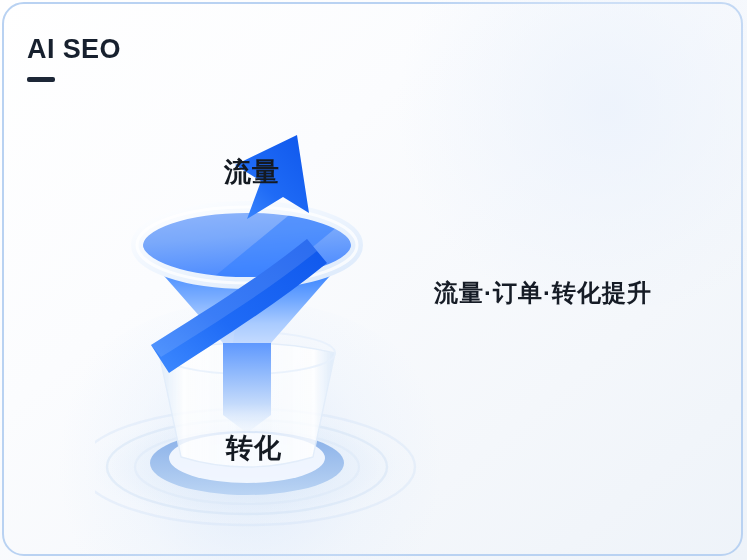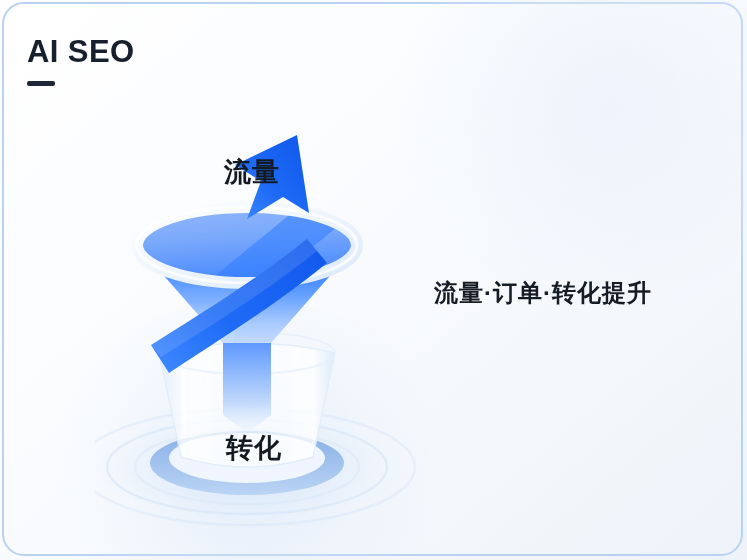--- a/index.html
+++ b/index.html
@@ -44,21 +44,21 @@
     background: radial-gradient(circle at 50% 50%, rgba(235,242,252,0.8) 0%, rgba(255,255,255,0) 70%);
   }
 
   
   #title-block {
     position: absolute;
     left: 27px;
     top: 36px;
   }
   #page-title {
-    font-size: 31px;
+    font-size: 27px;
     font-weight: bold;
     letter-spacing: 0.4px;
     color: #17202e;
     line-height: 1;
     margin: 0;
     white-space: nowrap;
   }
   #title-dash {
     margin-top: 14px;
     width: 28px;

